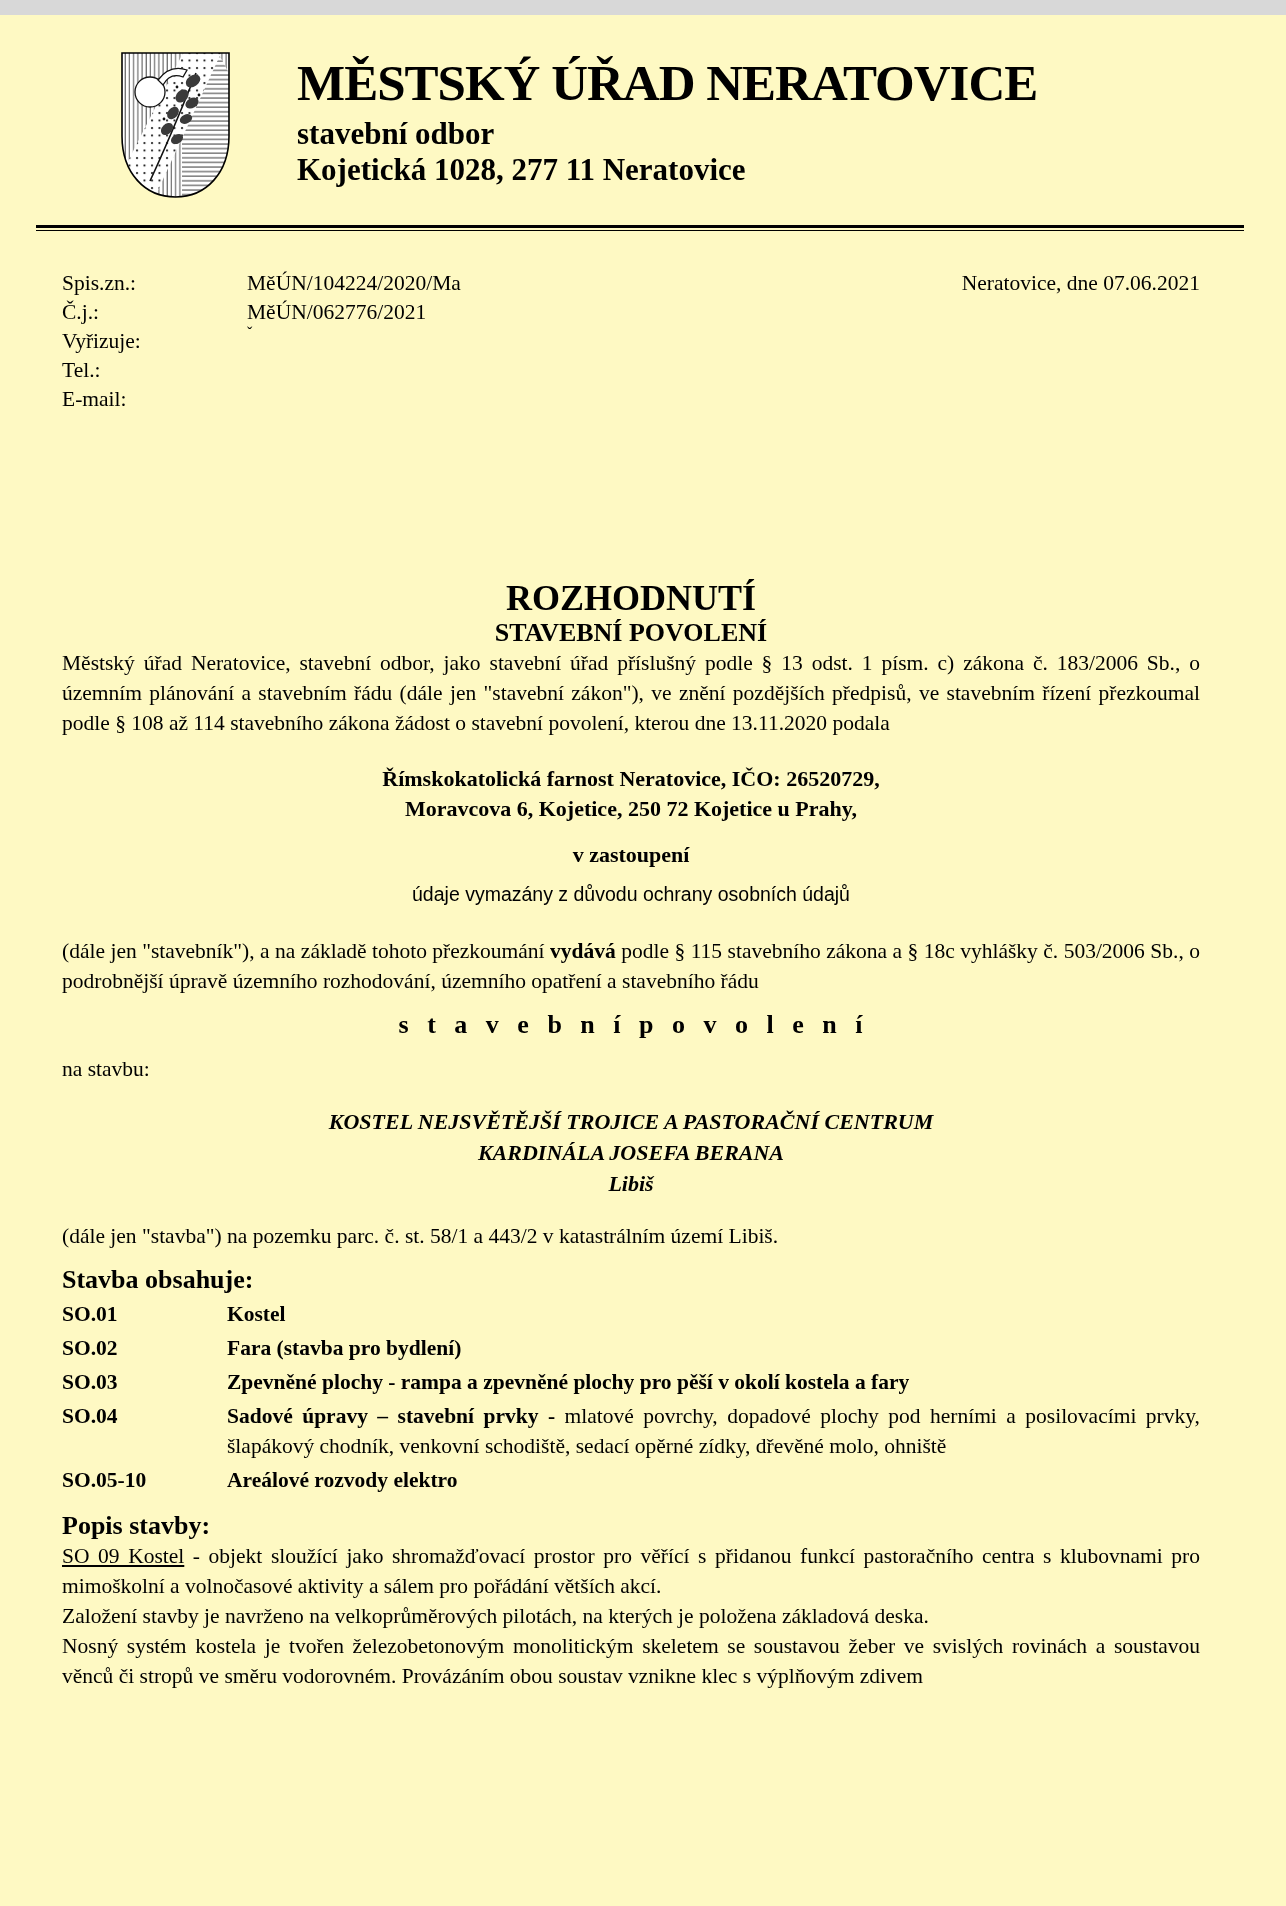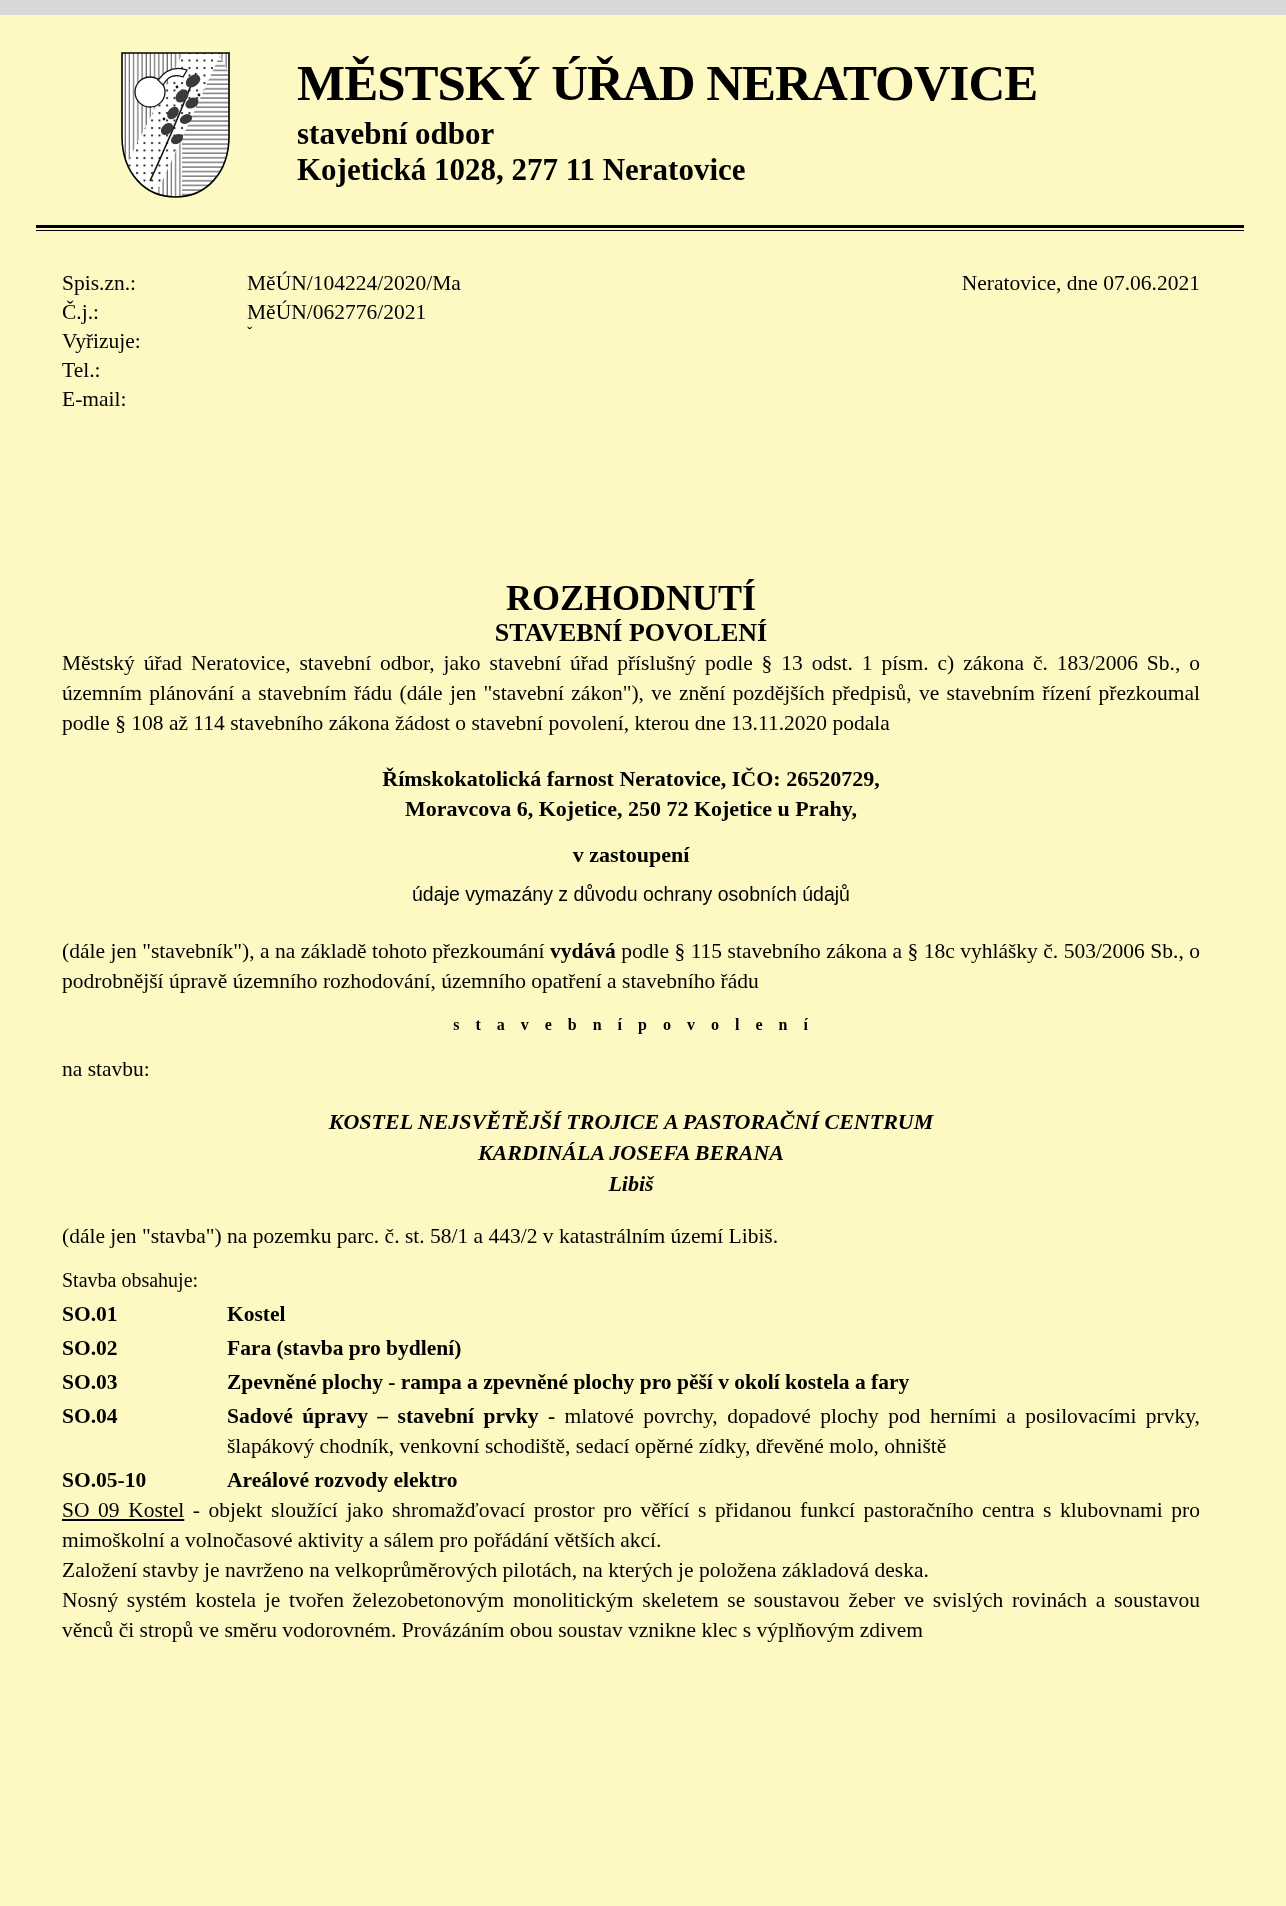--- a/index.html
+++ b/index.html
@@ -42,25 +42,25 @@
   .doc-title-main{font-weight:bold;font-size:36px;line-height:40px;}
   .doc-title-sub{font-weight:bold;font-size:26px;line-height:30px;}
   
   .sect-h{font-weight:bold;font-size:22px;line-height:30px;margin-top:48px;}
   p{margin:0;}
   .just{text-align:justify;text-align-last:left;}
   .applicant{margin-top:26px;text-align:center;font-weight:bold;font-size:22px;line-height:30px;}
   .represent{margin-top:16px;text-align:center;font-weight:bold;font-size:22px;line-height:30px;}
   .redaction{margin-top:12px;text-align:center;font-family:"Liberation Sans","DejaVu Sans",sans-serif;font-size:19.5px;line-height:24px;}
   .para2{margin-top:30px;}
-  .spaced-title{margin-top:14px;text-align:center;font-weight:bold;font-size:16px;letter-spacing:1px;word-spacing:10px;line-height:30px;}
+  .spaced-title{margin-top:14px;text-align:center;font-weight:bold;font-size:26px;letter-spacing:1px;word-spacing:10px;line-height:30px;}
   .na-stavbu{margin-top:14px;}
   .project{margin-top:22px;text-align:center;font-weight:bold;font-size:22px;line-height:31px;font-style:italic;}
   .parcel{margin-top:22px;}
-  .sect-h2{font-weight:normal;font-size:20px;line-height:30px;margin-top:14px;}
+  .sect-h2{font-weight:bold;font-size:26px;line-height:30px;margin-top:14px;}
   .so-list{margin-top:0;}
   .so-item{display:flex;margin-top:4px;}
   .so-code{width:165px;flex:0 0 auto;font-weight:bold;}
   .so-text{flex:1;text-align:justify;text-align-last:left;}
   .so-text b{font-weight:bold;}
   .desc p{margin:0;}
   .u{text-decoration:underline;}
 </style>
 </head>
 <body>
@@ -184,19 +184,20 @@
     <div class="so-item">
       <span class="so-code">SO.04</span>
       <span class="so-text"><b>Sadové úpravy – stavební prvky - </b><span>mlatové povrchy, dopadové plochy pod herními a posilovacími prvky, šlapákový chodník, venkovní schodiště, sedací opěrné zídky, dřevěné molo, ohniště</span></span>
     </div>
     <div class="so-item">
       <span class="so-code">SO.05-10</span>
       <span class="so-text"><b>Areálové rozvody elektro</b><span></span></span>
     </div>
   </div>
 
+  <div class="sect-h2" style="margin-top:16px;">Popis stavby:</div>
   <div class="desc">
     <p class="just"><span class="u">SO 09 Kostel</span><span> - objekt sloužící jako shromažďovací prostor pro věřící s přidanou funkcí pastoračního centra s klubovnami pro mimoškolní a volnočasové aktivity  a sálem pro pořádání větších akcí.</span></p>
     <p>Založení stavby je navrženo na velkoprůměrových pilotách, na kterých je položena základová deska.</p>
     <p class="just">Nosný systém kostela je tvořen železobetonovým monolitickým skeletem se soustavou žeber ve svislých rovinách a soustavou věnců či stropů ve směru vodorovném. Provázáním obou soustav vznikne klec s výplňovým zdivem</p>
   </div>
 
 </div>
 
 </body></html>

